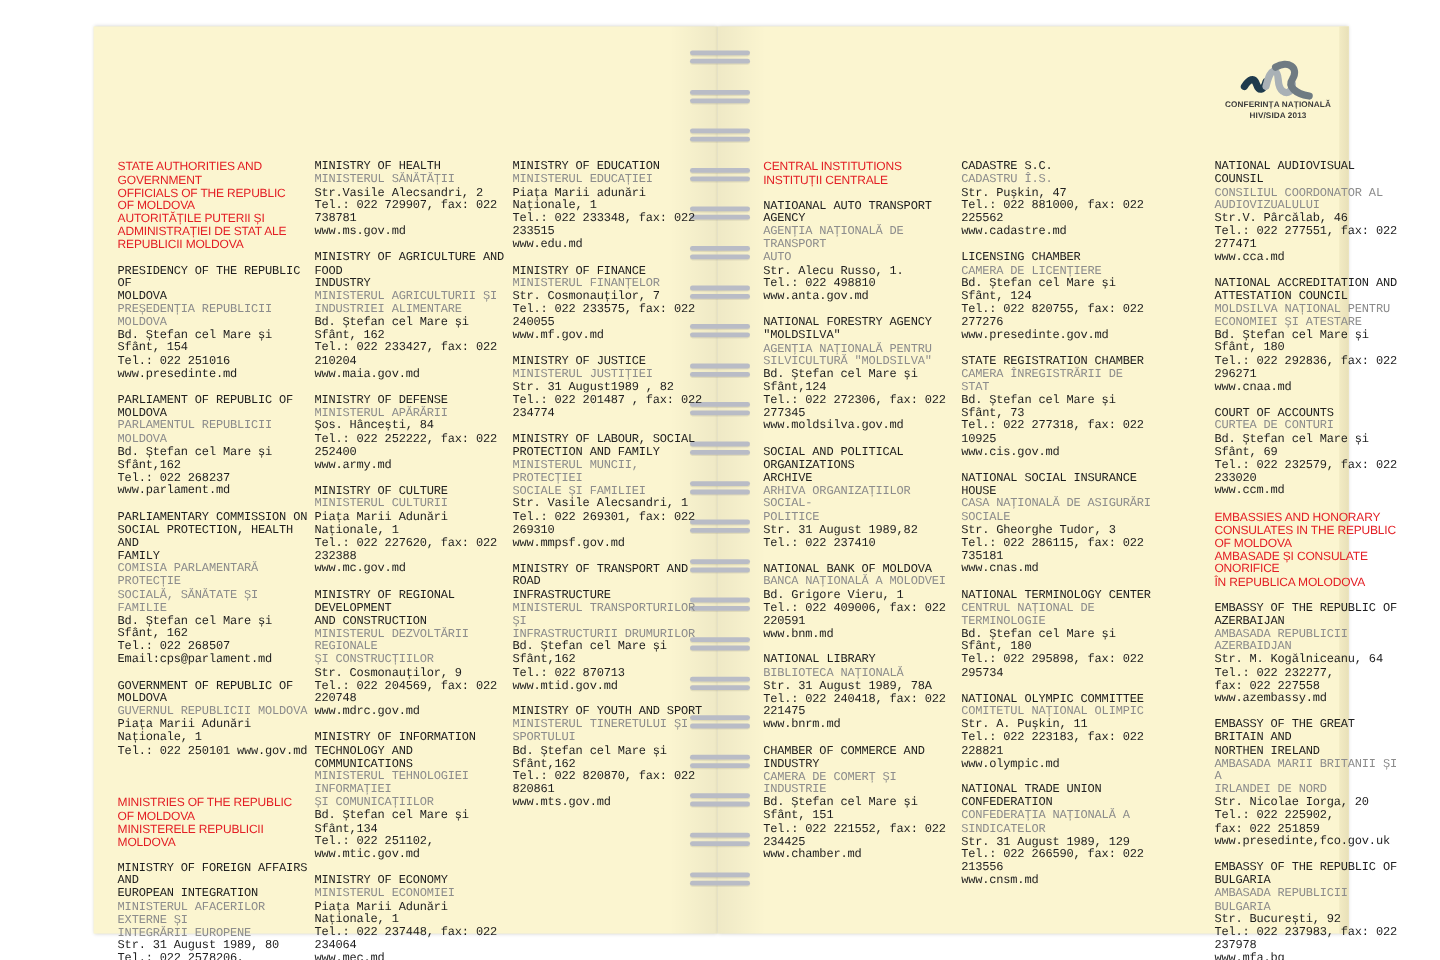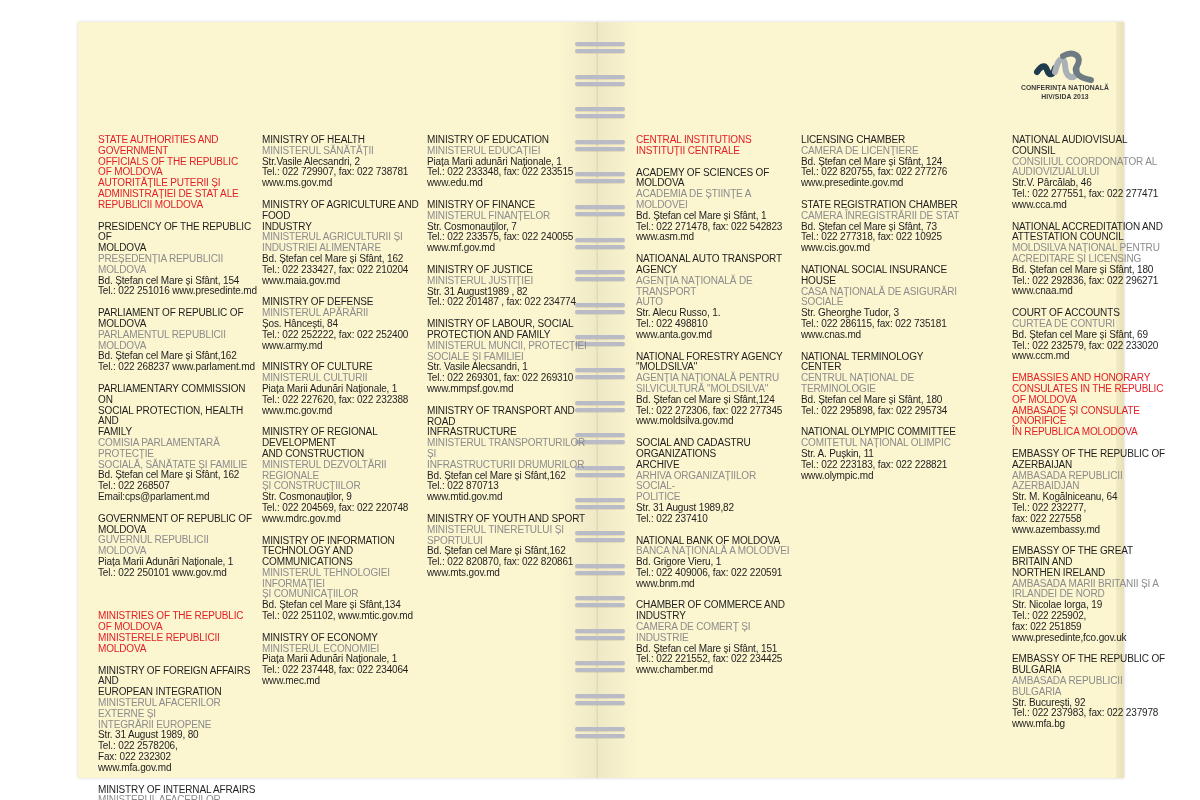--- a/index.html
+++ b/index.html
@@ -29,21 +29,21 @@
   .spiral { position:absolute; left:497px; top:20px; width:50px; height:720px; }
   .ring { position:absolute; left:0; width:50px; height:12px; }
   .ring span {
     display:block; height:4px; background:#b9bcc6; border-radius:2px; margin-bottom:3px;
     box-shadow:0 1px 0 rgba(0,0,0,0.08);
   }
   .col {
     position:absolute; top:135px; width:160px; font-size:10px; line-height:10.8px;
     letter-spacing:-0.15px; color:#1e1e1e;
   }
-  .entry { margin-bottom:11px; }
+  .entry { margin-bottom:11px;font-family:Liberation Mono, monospace; }
   .hdr { color:#e31e24; text-transform:none; margin-bottom:11px; }
   .gap { height:22px; }
   .en { color:#1e1e1e; }
   .ro { color:#8c8c8c; }
   .ln { color:#1e1e1e; }
   .logo { position:absolute; left:1010px; top:50px; width:110px; text-align:center; }
   .logo svg { display:block; margin:0 auto; }
   .logo .t { font-size:6.8px; font-weight:bold; color:#3b3b3b; line-height:8.5px; letter-spacing:0.1px; }
 </style>
 </head>
@@ -321,69 +321,76 @@
       <div class="ln">Tel.: 022 820870, fax: 022 820861</div>
       <div class="ln">www.mts.gov.md</div>
     </div>
   </div>
 <div class="col" style="left:636px">
     <div class="hdr">
       <div>CENTRAL INSTITUTIONS</div>
       <div>INSTITUȚII CENTRALE</div>
     </div>
     <div class="entry">
-      <div class="en">ACADEMY OF SCIENCES OF MOLDOVA</div>
-      <div class="ro">ACADEMIA DE ȘTIINȚE A MOLDOVEI</div>
-      <div class="ln">Bd. Ștefan cel Mare și Sfânt, 1</div>
-      <div class="ln">Tel.: 022 271478, fax: 022 542823</div>
-      <div class="ln">www.asm.md</div>
-    </div>
-    <div class="entry">
       <div class="en">NATIOANAL AUTO TRANSPORT AGENCY</div>
       <div class="ro">AGENȚIA NAȚIONALĂ DE TRANSPORT</div>
       <div class="ro">AUTO</div>
       <div class="ln">Str. Alecu Russo, 1.</div>
       <div class="ln">Tel.: 022 498810</div>
       <div class="ln">www.anta.gov.md</div>
     </div>
     <div class="entry">
       <div class="en">NATIONAL FORESTRY AGENCY</div>
       <div class="en">"MOLDSILVA"</div>
       <div class="ro">AGENȚIA NAȚIONALĂ PENTRU</div>
       <div class="ro">SILVICULTURĂ "MOLDSILVA"</div>
       <div class="ln">Bd. Ștefan cel Mare și Sfânt,124</div>
       <div class="ln">Tel.: 022 272306, fax:  022 277345</div>
       <div class="ln">www.moldsilva.gov.md</div>
     </div>
     <div class="entry">
-      <div class="en">SOCIAL AND CADASTRU ORGANIZATIONS</div>
+      <div class="en">SOCIAL AND POLITICAL ORGANIZATIONS</div>
       <div class="en">ARCHIVE</div>
       <div class="ro">ARHIVA ORGANIZAȚIILOR SOCIAL-</div>
       <div class="ro">POLITICE</div>
       <div class="ln">Str. 31 August 1989,82</div>
       <div class="ln">Tel.:  022 237410</div>
     </div>
     <div class="entry">
       <div class="en">NATIONAL BANK OF MOLDOVA</div>
       <div class="ro">BANCA NAȚIONALĂ A MOLODVEI</div>
       <div class="ln">Bd. Grigore Vieru, 1</div>
       <div class="ln">Tel.: 022 409006, fax: 022 220591</div>
       <div class="ln">www.bnm.md</div>
+    </div>
+    <div class="entry">
+      <div class="en">NATIONAL LIBRARY</div>
+      <div class="ro">BIBLIOTECA NAȚIONALĂ</div>
+      <div class="ln">Str. 31 August 1989, 78A</div>
+      <div class="ln">Tel.: 022 240418, fax:  022 221475</div>
+      <div class="ln">www.bnrm.md</div>
     </div>
     <div class="entry">
       <div class="en">CHAMBER OF COMMERCE AND</div>
       <div class="en">INDUSTRY</div>
       <div class="ro">CAMERA DE COMERȚ ȘI INDUSTRIE</div>
       <div class="ln">Bd. Ștefan cel Mare și Sfânt, 151</div>
       <div class="ln">Tel.: 022 221552, fax: 022 234425</div>
       <div class="ln">www.chamber.md</div>
     </div>
   </div>
 <div class="col" style="left:801px">
     <div class="entry">
+      <div class="en">CADASTRE S.C.</div>
+      <div class="ro">CADASTRU Î.S.</div>
+      <div class="ln">Str. Pușkin, 47</div>
+      <div class="ln">Tel.: 022 881000, fax: 022 225562</div>
+      <div class="ln">www.cadastre.md</div>
+    </div>
+    <div class="entry">
       <div class="en">LICENSING CHAMBER</div>
       <div class="ro">CAMERA DE LICENȚIERE</div>
       <div class="ln">Bd. Ștefan cel Mare și Sfânt, 124</div>
       <div class="ln">Tel.:  022 820755, fax: 022 277276</div>
       <div class="ln">www.presedinte.gov.md</div>
     </div>
     <div class="entry">
       <div class="en">STATE REGISTRATION CHAMBER</div>
       <div class="ro">CAMERA ÎNREGISTRĂRII DE STAT</div>
       <div class="ln">Bd. Ștefan cel Mare și Sfânt, 73</div>
@@ -404,35 +411,44 @@
       <div class="ln">Bd. Ștefan cel Mare și Sfânt, 180</div>
       <div class="ln">Tel.:  022 295898, fax:  022 295734</div>
     </div>
     <div class="entry">
       <div class="en">NATIONAL OLYMPIC  COMMITTEE</div>
       <div class="ro">COMITETUL NAȚIONAL OLIMPIC</div>
       <div class="ln">Str.  A. Pușkin, 11</div>
       <div class="ln">Tel.:  022 223183, fax:  022 228821</div>
       <div class="ln">www.olympic.md</div>
     </div>
+    <div class="entry">
+      <div class="en">NATIONAL TRADE UNION</div>
+      <div class="en">CONFEDERATION</div>
+      <div class="ro">CONFEDERAȚIA NAȚIONALĂ A</div>
+      <div class="ro">SINDICATELOR</div>
+      <div class="ln">Str. 31 August 1989, 129</div>
+      <div class="ln">Tel.:  022 266590, fax:  022 213556</div>
+      <div class="ln">www.cnsm.md</div>
+    </div>
   </div>
 <div class="col" style="left:1012px">
     <div class="entry">
       <div class="en">NATIONAL AUDIOVISUAL COUNSIL</div>
       <div class="ro">CONSILIUL COORDONATOR AL</div>
       <div class="ro">AUDIOVIZUALULUI</div>
       <div class="ln">Str.V. Pârcălab, 46</div>
       <div class="ln">Tel.:  022 277551, fax:  022 277471</div>
       <div class="ln">www.cca.md</div>
     </div>
     <div class="entry">
       <div class="en">NATIONAL ACCREDITATION AND</div>
       <div class="en">ATTESTATION COUNCIL</div>
       <div class="ro">MOLDSILVA NAȚIONAL PENTRU</div>
-      <div class="ro">ACREDITARE ȘI LICENSING</div>
+      <div class="ro">ECONOMIEI ȘI ATESTARE</div>
       <div class="ln">Bd. Ștefan cel Mare și Sfânt, 180</div>
       <div class="ln">Tel.:  022 292836, fax:  022 296271</div>
       <div class="ln">www.cnaa.md</div>
     </div>
     <div class="entry">
       <div class="en">COURT OF ACCOUNTS</div>
       <div class="ro">CURTEA DE CONTURI</div>
       <div class="ln">Bd. Ștefan cel Mare și Sfânt, 69</div>
       <div class="ln">Tel.:  022 232579, fax:  022 233020</div>
       <div class="ln">www.ccm.md</div>
@@ -451,21 +467,21 @@
       <div class="ln">Str. M. Kogălniceanu, 64</div>
       <div class="ln">Tel.:  022 232277,</div>
       <div class="ln">fax:  022 227558</div>
       <div class="ln">www.azembassy.md</div>
     </div>
     <div class="entry">
       <div class="en">EMBASSY OF THE GREAT BRITAIN AND</div>
       <div class="en">NORTHEN IRELAND</div>
       <div class="ro">AMBASADA MARII  BRITANII ȘI A</div>
       <div class="ro">IRLANDEI DE NORD</div>
-      <div class="ln">Str. Nicolae Iorga, 19</div>
+      <div class="ln">Str. Nicolae Iorga, 20</div>
       <div class="ln">Tel.:  022 225902,</div>
       <div class="ln">fax:  022 251859</div>
       <div class="ln">www.presedinte,fco.gov.uk</div>
     </div>
     <div class="entry">
       <div class="en">EMBASSY OF THE REPUBLIC OF</div>
       <div class="en">BULGARIA</div>
       <div class="ro">AMBASADA REPUBLICII  BULGARIA</div>
       <div class="ln">Str. București, 92</div>
       <div class="ln">Tel.:  022 237983, fax:  022 237978</div>

